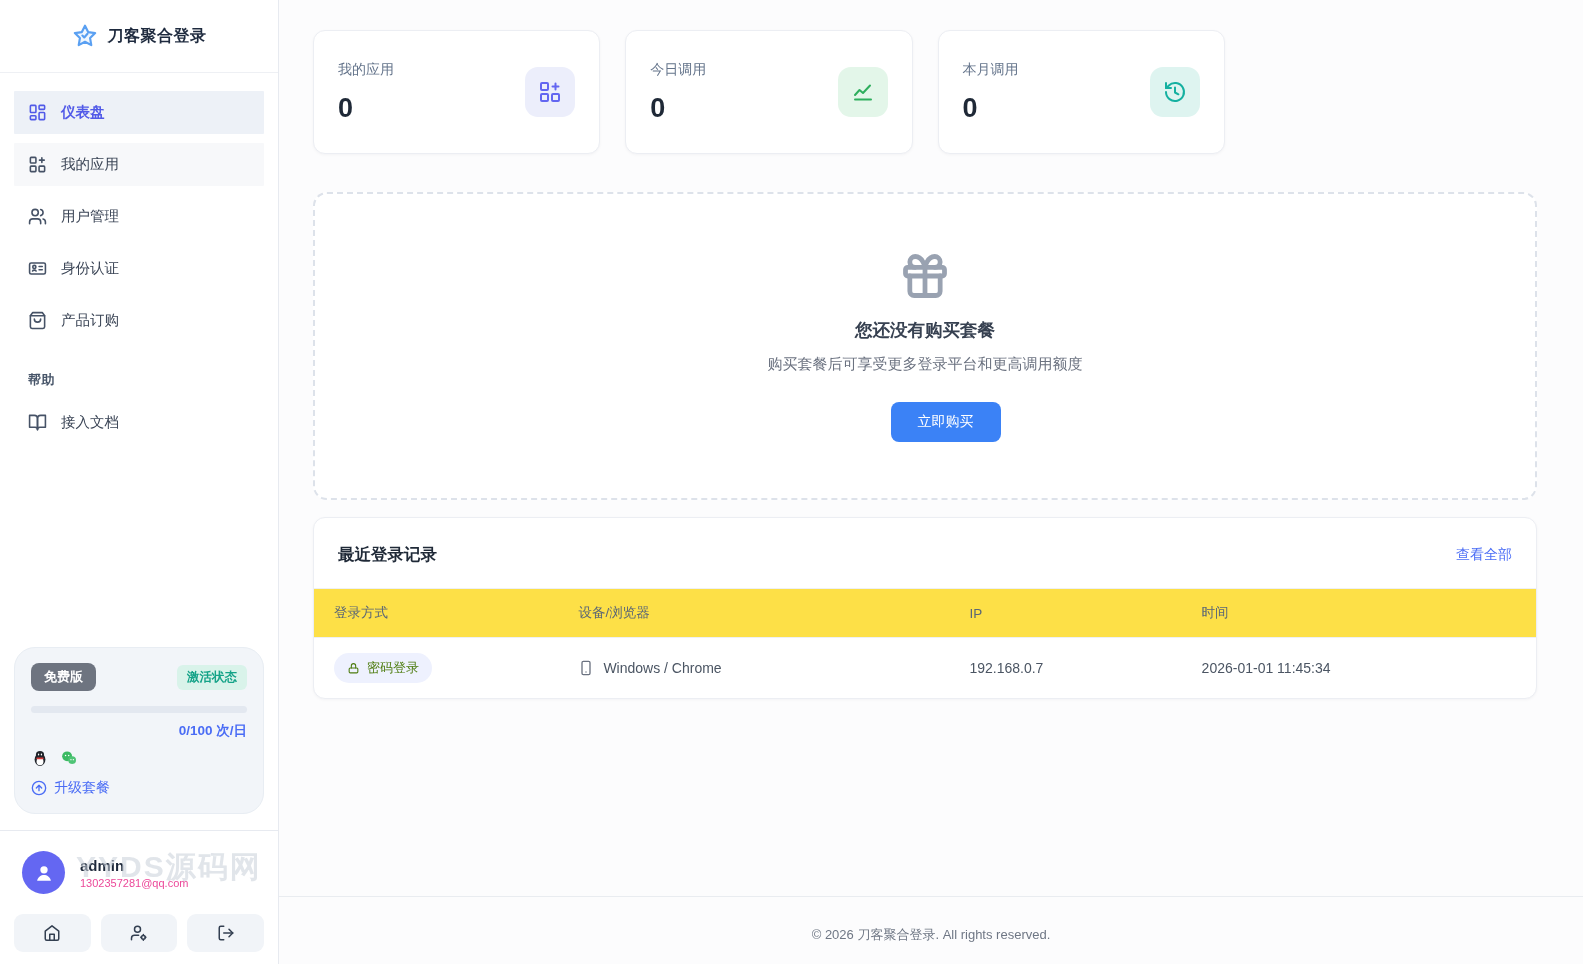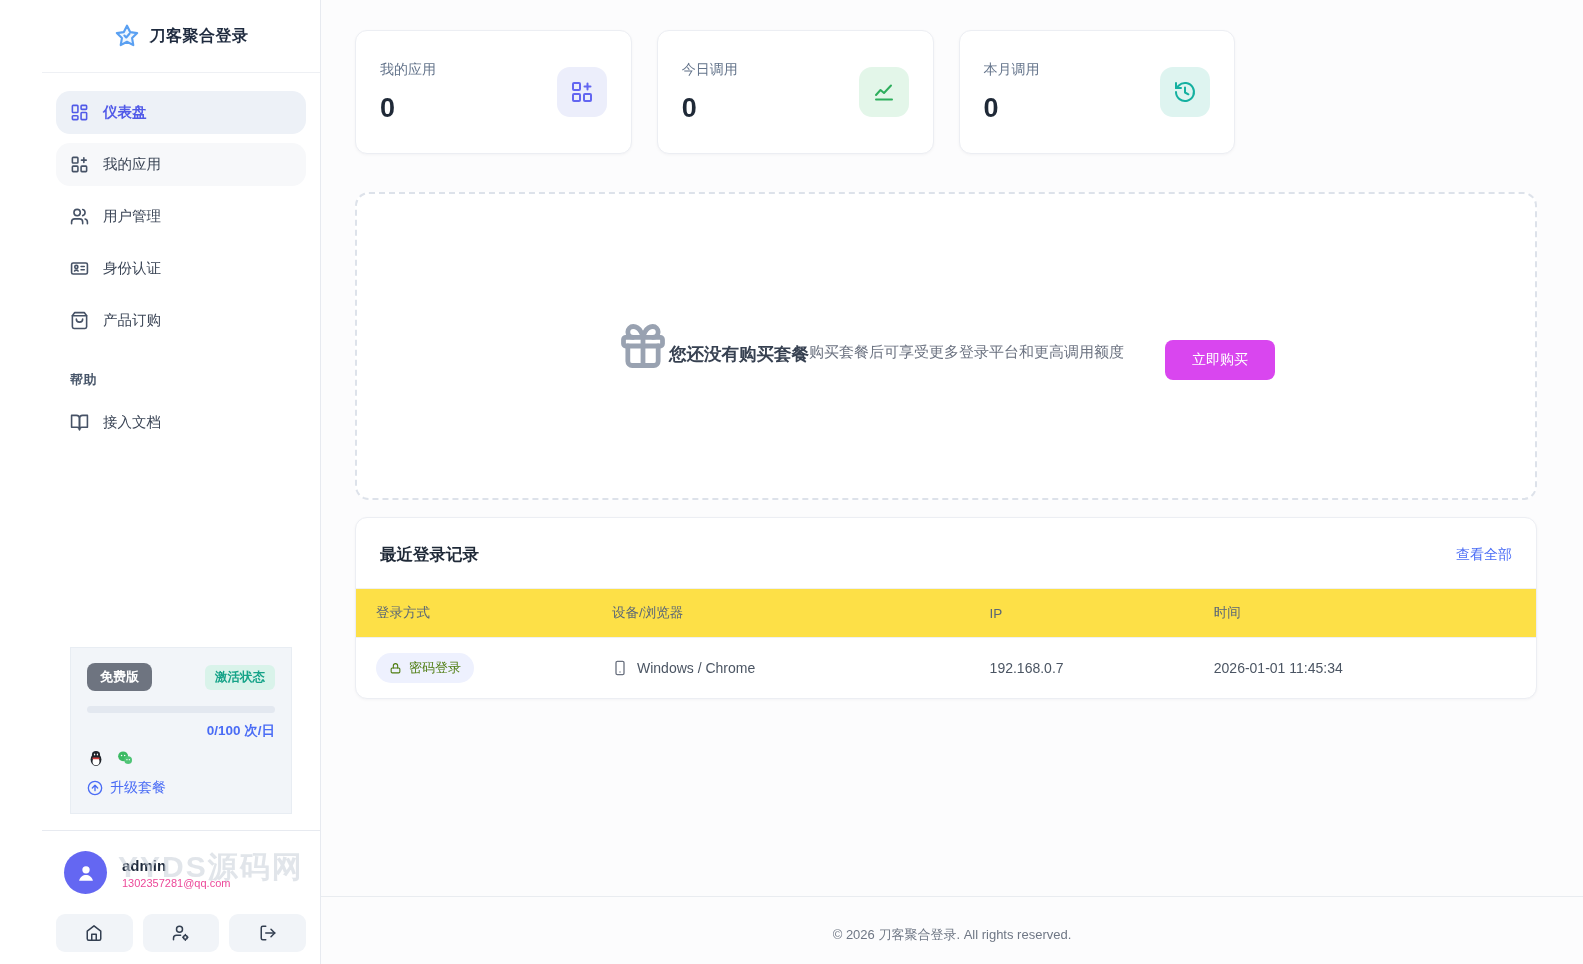--- a/index.html
+++ b/index.html
@@ -1,52 +1,52 @@
 <!DOCTYPE html>
 <html><head>
 <meta charset="utf-8">
 <style>
   * { margin:0; padding:0; box-sizing:border-box; }
   html,body { width:1583px; height:964px; overflow:hidden; }
   body {
     font-family:"Liberation Sans","DejaVu Sans",sans-serif;
     color:#334155; background:#fff; font-size:14px;
   }
-  .app { display:flex; width:1583px; height:964px;padding-left:42px; }
+  .app { display:flex; width:1583px; height:964px; }
 
   
   .sidebar {
     width:279px; min-width:279px; background:#fff;
     border-right:1px solid #e7eaf0; display:flex; flex-direction:column;
     position:relative;
   }
   .logo {
     height:73px; display:flex; align-items:center; justify-content:center;
     gap:10px; border-bottom:1px solid #eef0f4;
   }
   .logo-title { font-size:16px; font-weight:700; color:#1e2a3e; letter-spacing:.5px; }
   .nav { flex:1; padding:18px 14px 0; }
   .nav-item {
     display:flex; align-items:center; gap:14px; padding:12px 14px;
-    border-radius:14px; color:#3b4556; font-size:14.5px; cursor:pointer;
+    border-radius:1px; color:#3b4556; font-size:14.5px; cursor:pointer;
     margin-bottom:9px;
   }
   .nav-item .ic { width:19px; height:19px; color:#465266; }
   .nav-item.active { background:#edf1f7; color:#515ae8; font-weight:600; }
   .nav-item.active .ic { color:#515ae8; }
   .nav-item.hovered { background:#f7f8fa; }
   .nav-section {
     font-size:13px; font-weight:700; color:#475569;
     padding:20px 14px 12px; letter-spacing:.5px;
   }
 
   
   .plan-card {
-    margin:0 28px 16px; background:#f2f5f9; border:1px solid #e8edf3;
-    border-radius:0; padding:15px 16px 14px;
+    margin:0 14px 16px; background:#f2f5f9; border:1px solid #e8edf3;
+    border-radius:21px; padding:15px 16px 14px;
   }
   .plan-top { display:flex; align-items:center; justify-content:space-between; }
   .badge-tier {
     background:#6e7480; color:#fff; font-size:13px; font-weight:700;
     padding:5px 13px; border-radius:8px;
   }
   .badge-status {
     background:#d9f3ea; color:#15a388; font-size:12.5px; font-weight:600;
     padding:4px 10px; border-radius:6px;
   }
@@ -105,28 +105,28 @@
   }
   .stat-icon .ic { width:24px; height:24px; }
   .si-indigo { background:#eceefb; color:#6366f1; }
   .si-green  { background:#e3f6e9; color:#2eae5d; }
   .si-teal   { background:#def4f0; color:#14b0a0; }
   .si-orange { background:#fcedd9; color:#e2a049; }
 
   
   .empty-panel {
     margin-top:38px; height:308px; border:2px dashed #dde2ea; border-radius:14px;
-    background:#fff; display:flex; flex-direction:row; align-items:center;
+    background:#fff; display:flex; flex-direction:column; align-items:center;
     justify-content:center;
   }
   .empty-panel .gift { width:52px; height:52px; color:#99a2b1; }
   .empty-title { font-size:17.5px; font-weight:600; color:#374151; margin-top:16px; }
   .empty-desc { font-size:15px; color:#6b7280; margin-top:13px; }
   .buy-btn {
-    margin-top:28px; background:#d946ef; color:#fff; border:none; cursor:pointer;
+    margin-top:28px; background:#3b82f6; color:#fff; border:none; cursor:pointer;
     font-size:14px; padding:11px 27px; border-radius:8px; font-family:inherit;margin-left:41px;
   }
 
   
   .table-card {
     margin-top:17px; background:#fff; border:1px solid #eceef3;
     border-radius:12px; box-shadow:0 1px 3px rgba(16,24,40,.04); overflow:hidden;
   }
   .table-head {
     display:flex; align-items:center; justify-content:space-between;

